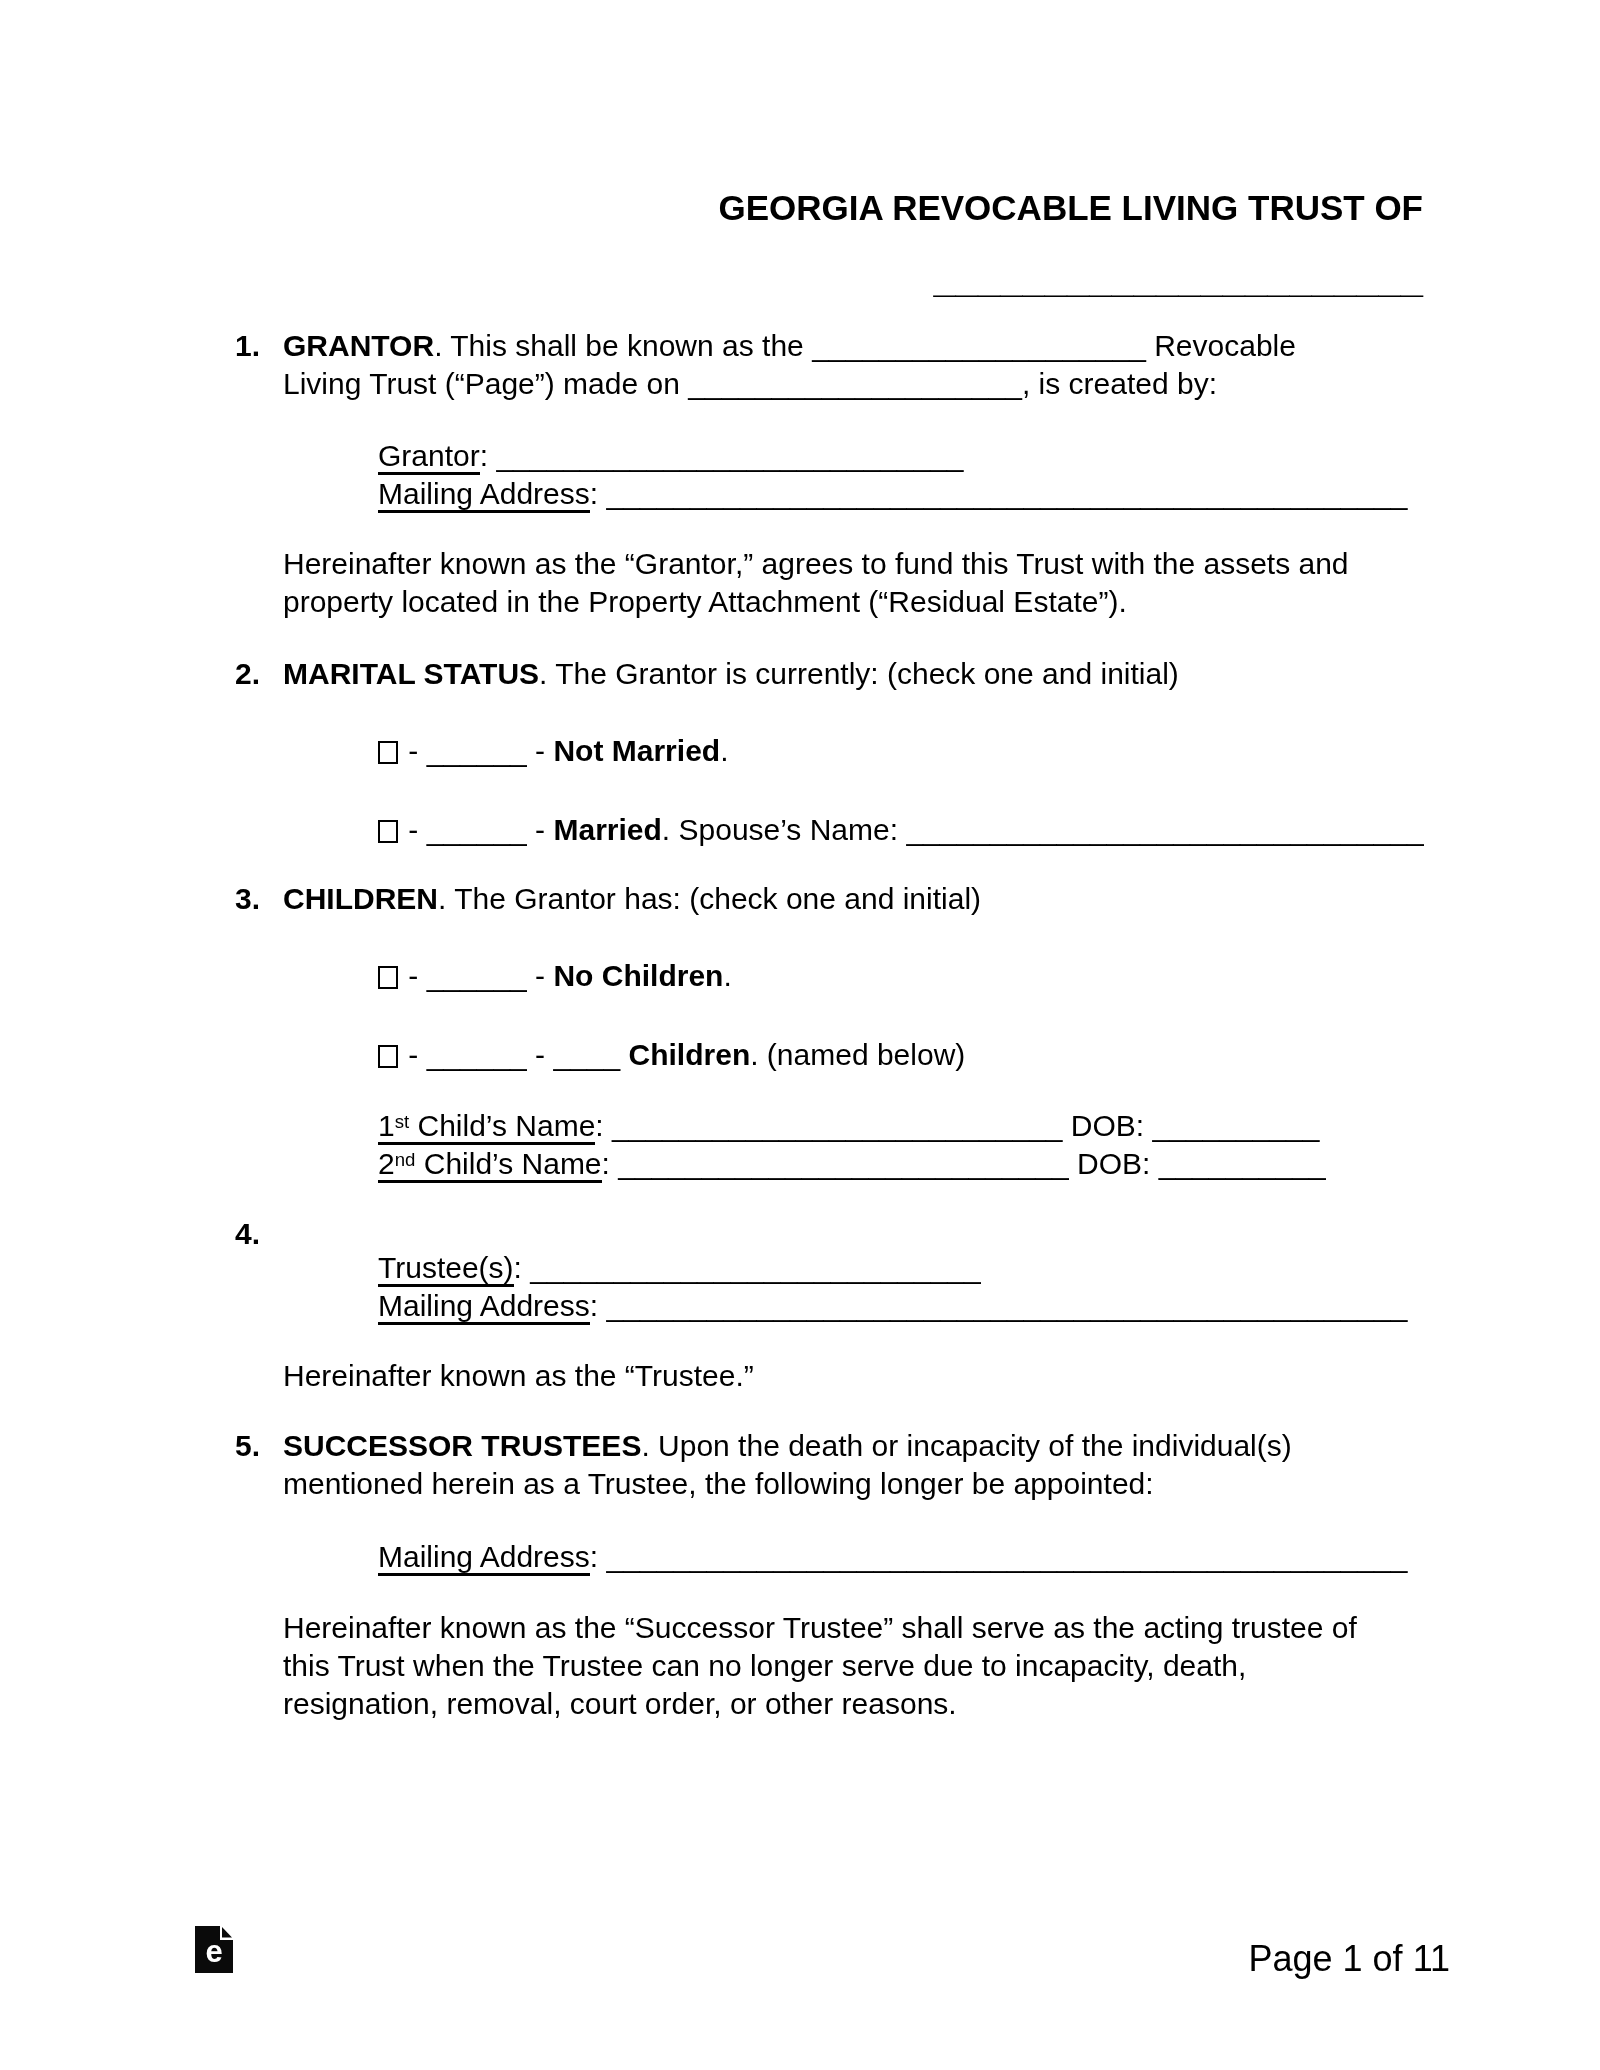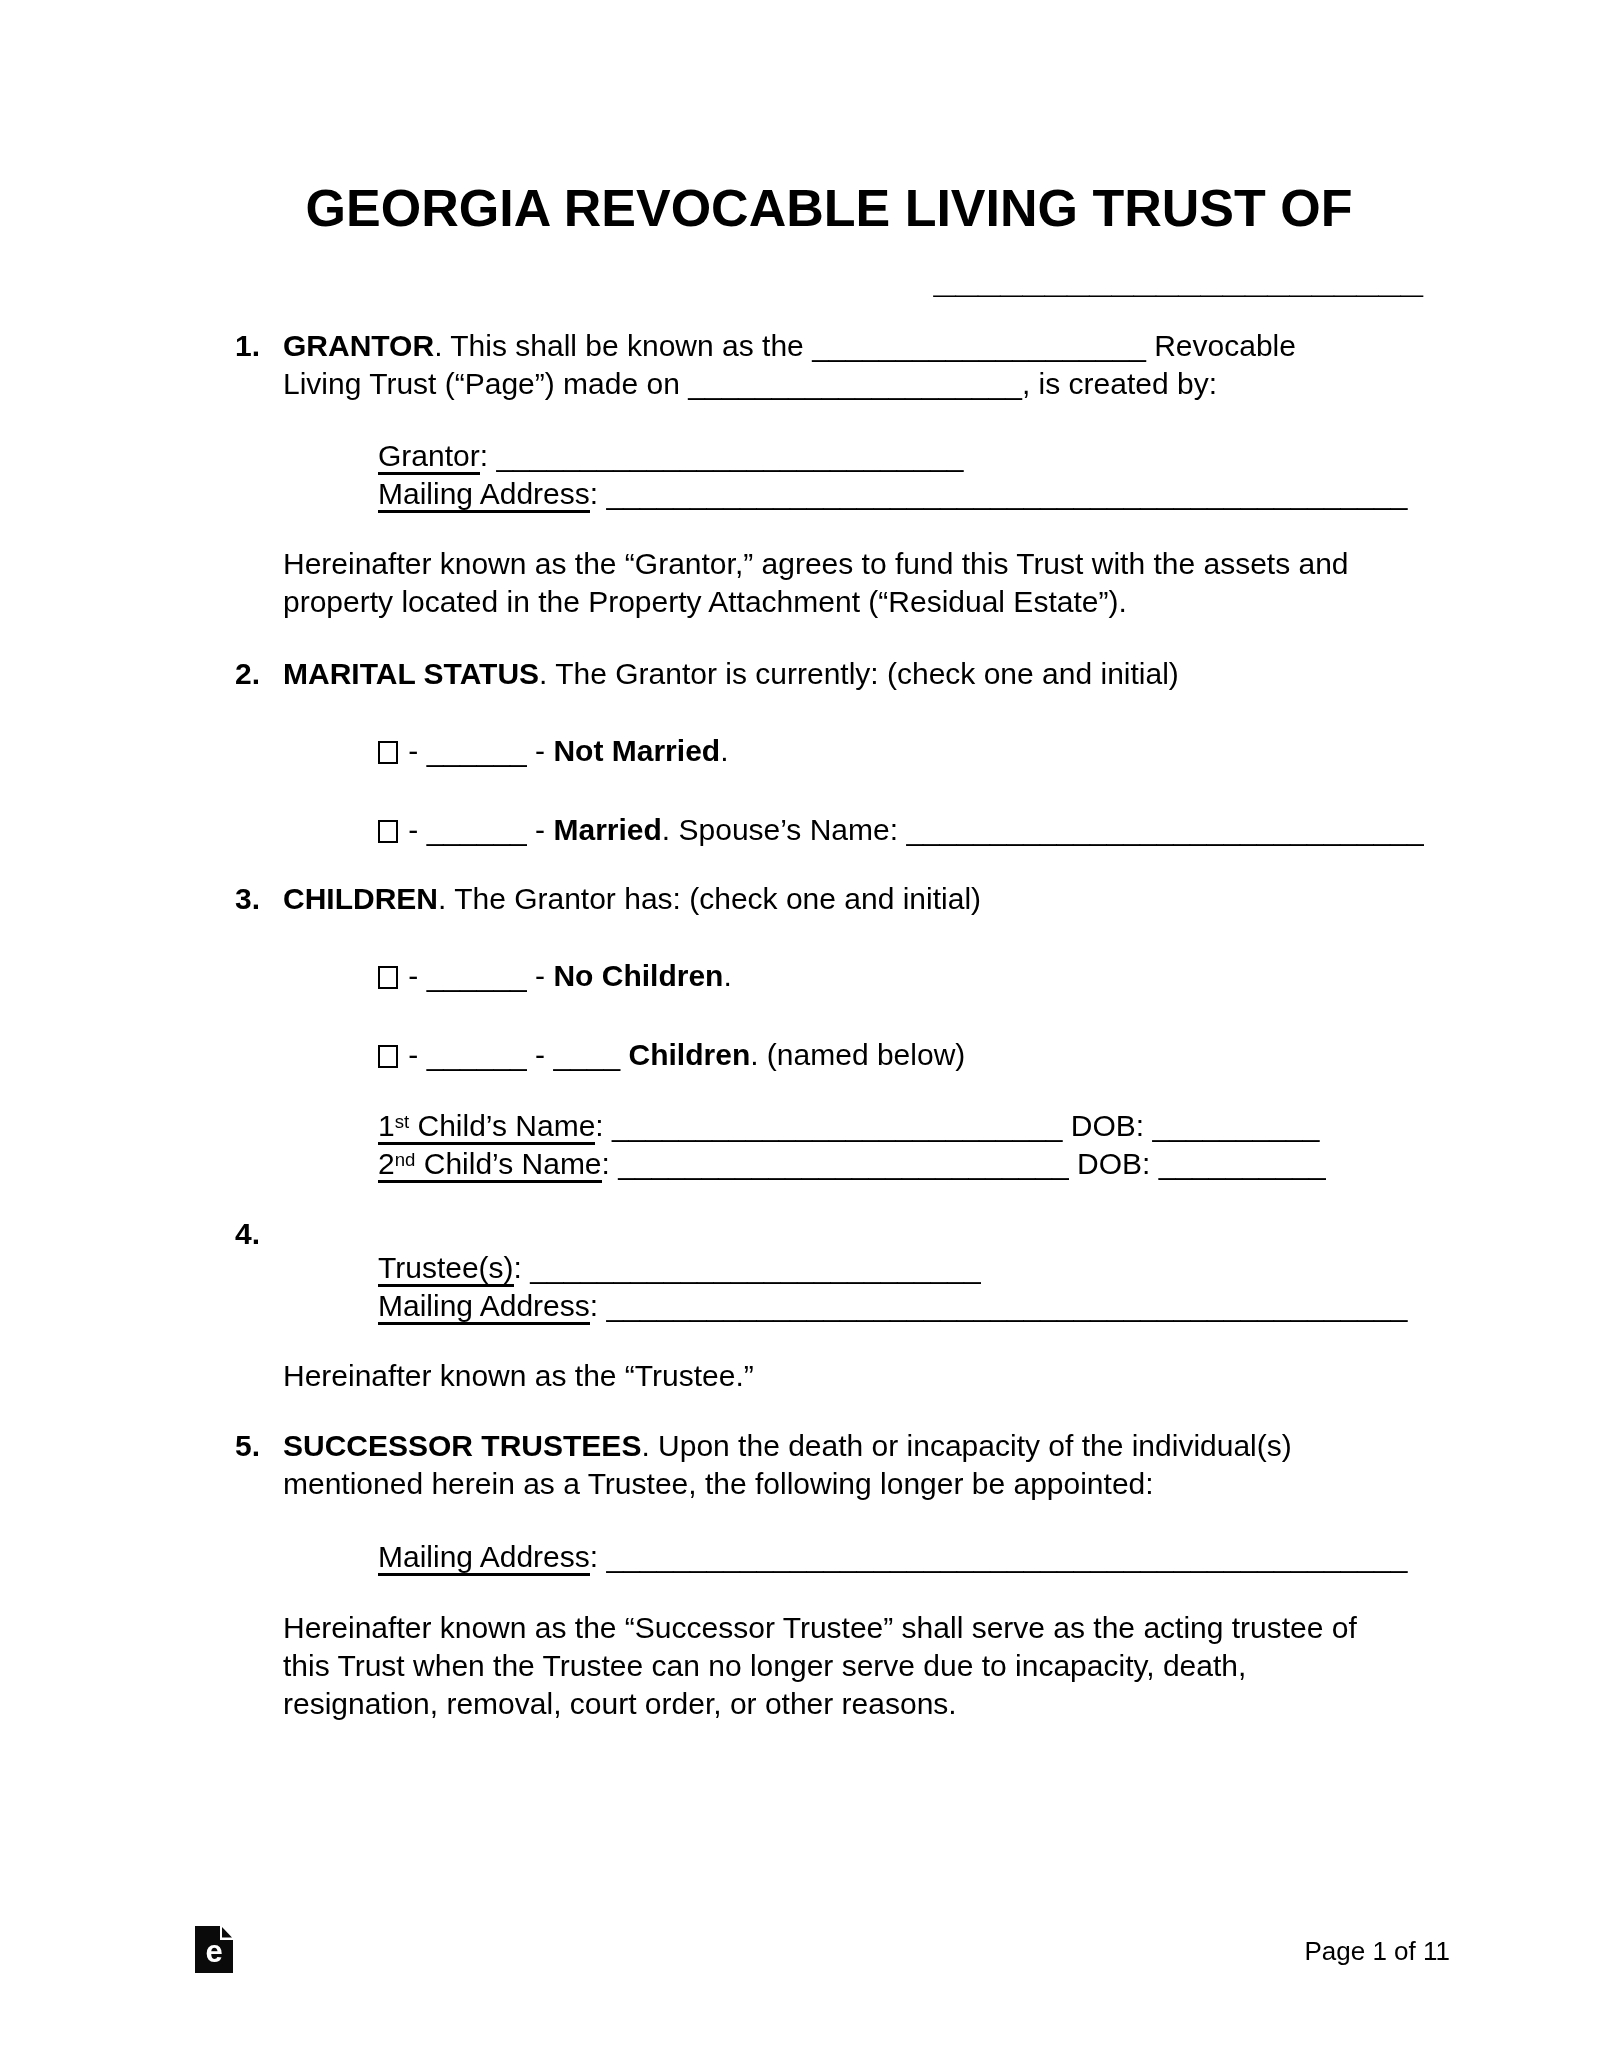--- a/index.html
+++ b/index.html
@@ -4,34 +4,34 @@
 <style>
   * { box-sizing: border-box; }
   html, body { margin:0; padding:0; }
   body {
     width:1600px; height:2070px; background:#ffffff; color:#000;
     font-family:"Liberation Sans", sans-serif;
     font-size:30px; line-height:38px;
     position:relative; overflow:hidden;
   }
   .page { padding:184px 177px 0 235px; }
-  .title { font-size:52px; line-height:48px; font-weight:bold; text-align:center; margin:0; }
+  .title { font-size:35px; line-height:48px; font-weight:bold; text-align:right; margin:0; }
   .title-blank { font-size:40px; line-height:48px; font-weight:bold; text-align:right; margin-top:22px; }
   .section { display:flex; }
   .num { width:48px; flex:none; font-weight:bold; }
   .sec-body { flex:1; min-width:0; }
   .b { font-weight:bold; }
   .indent { margin-left:95px; }
   .nowrap { white-space:nowrap; }
   .ulabel { display:inline-block; line-height:33px; border-bottom:3px solid #000; }
   .sup { position:relative; top:-0.45em; font-size:0.62em; line-height:0; }
   .cb { display:inline-block; width:20px; height:23px; border:2px solid #000; vertical-align:-3px; margin-right:2px; background:#fff; }
   .blank { white-space:pre; }
   .footer { position:absolute; left:195px; right:150px; top:1926px; display:flex; justify-content:space-between; align-items:flex-start; }
-  .page-label { font-size:26px; line-height:33px; margin-top:9px; }
+  .page-label { font-size:36px; line-height:33px; margin-top:16px; }
   .logo { display:block; }
 </style>
 </head>
 <body>
 
 <div class="page">
 
   <h1 class="title">GEORGIA REVOCABLE LIVING TRUST OF</h1>
   <div class="title-blank blank">______________________</div>
 

